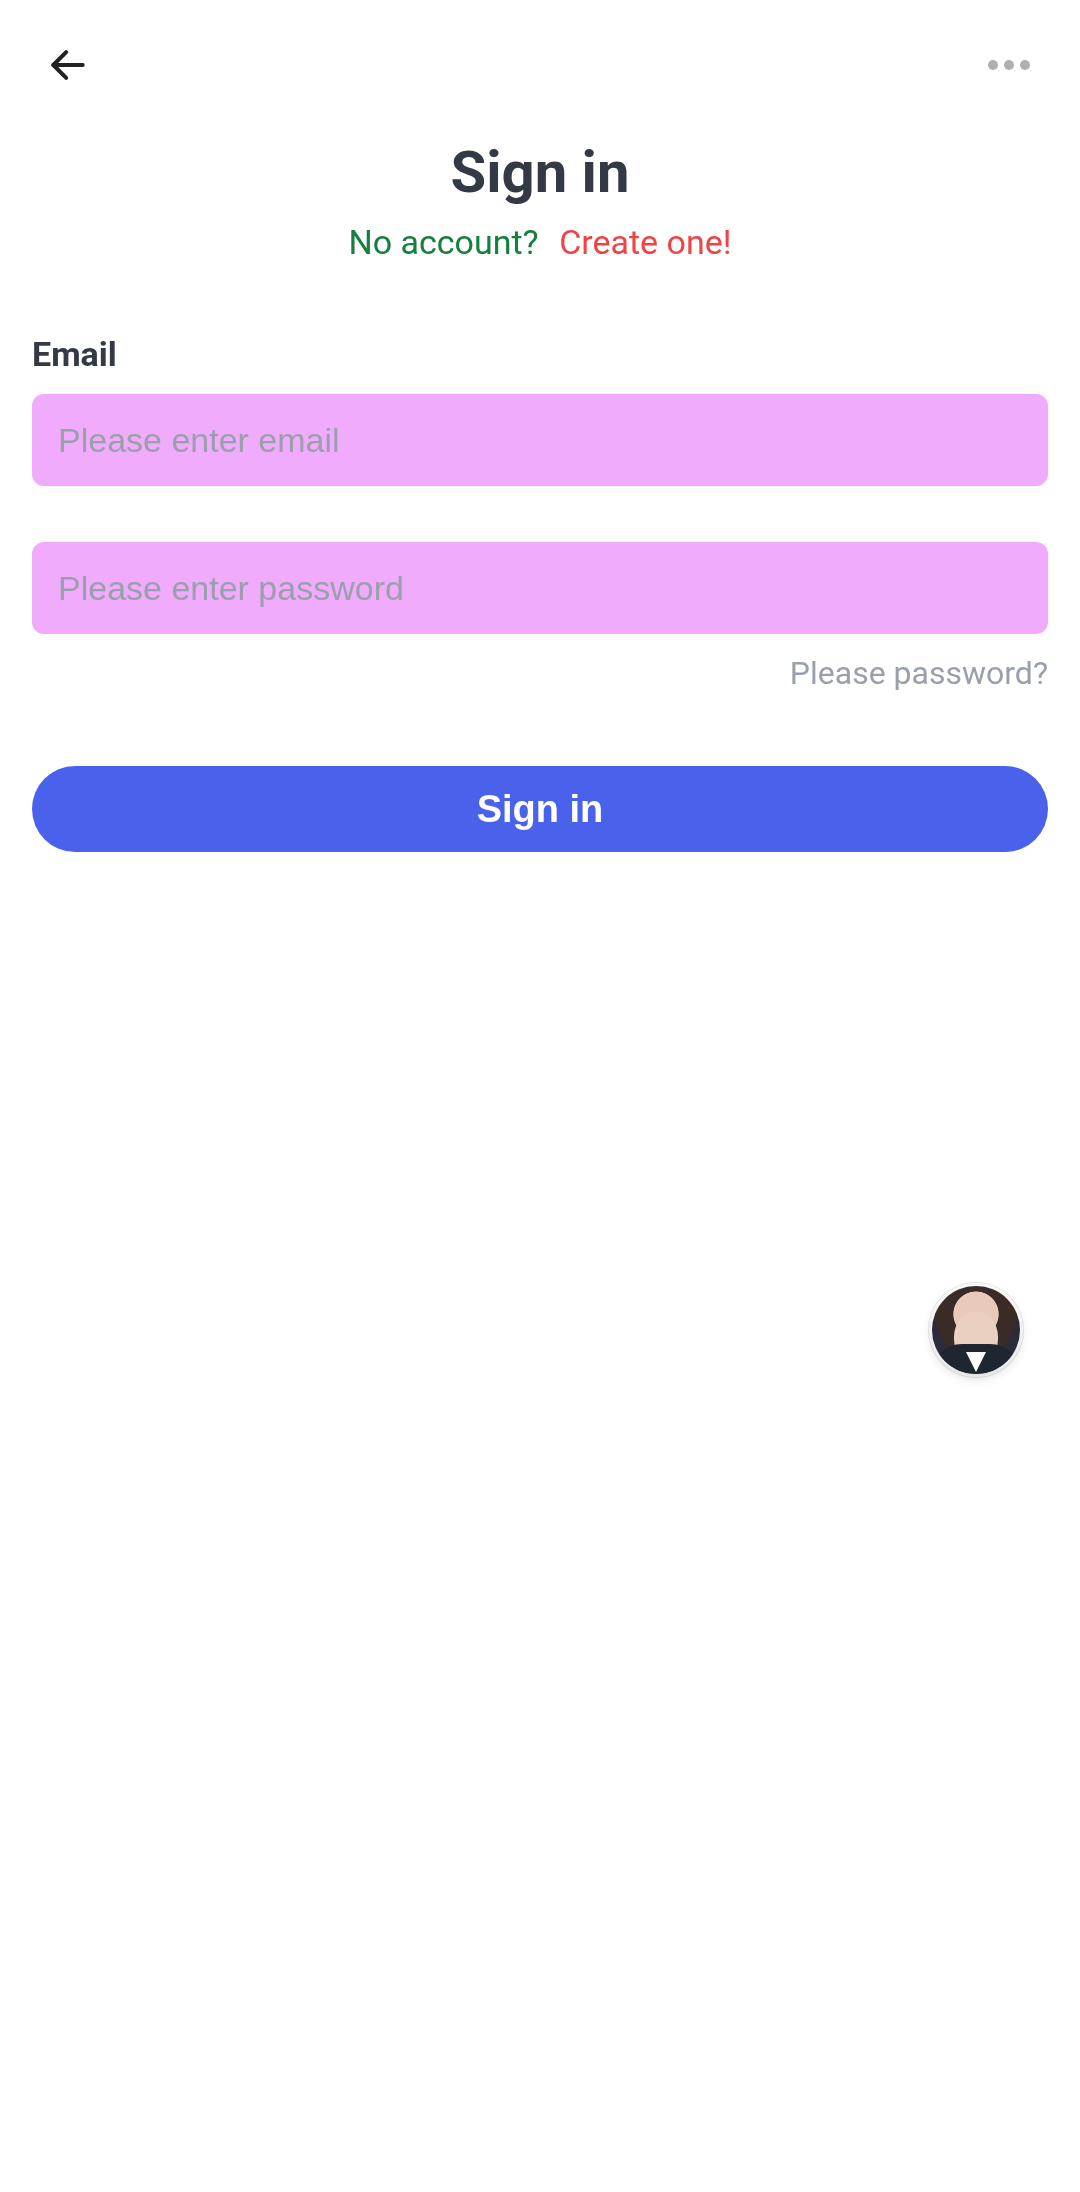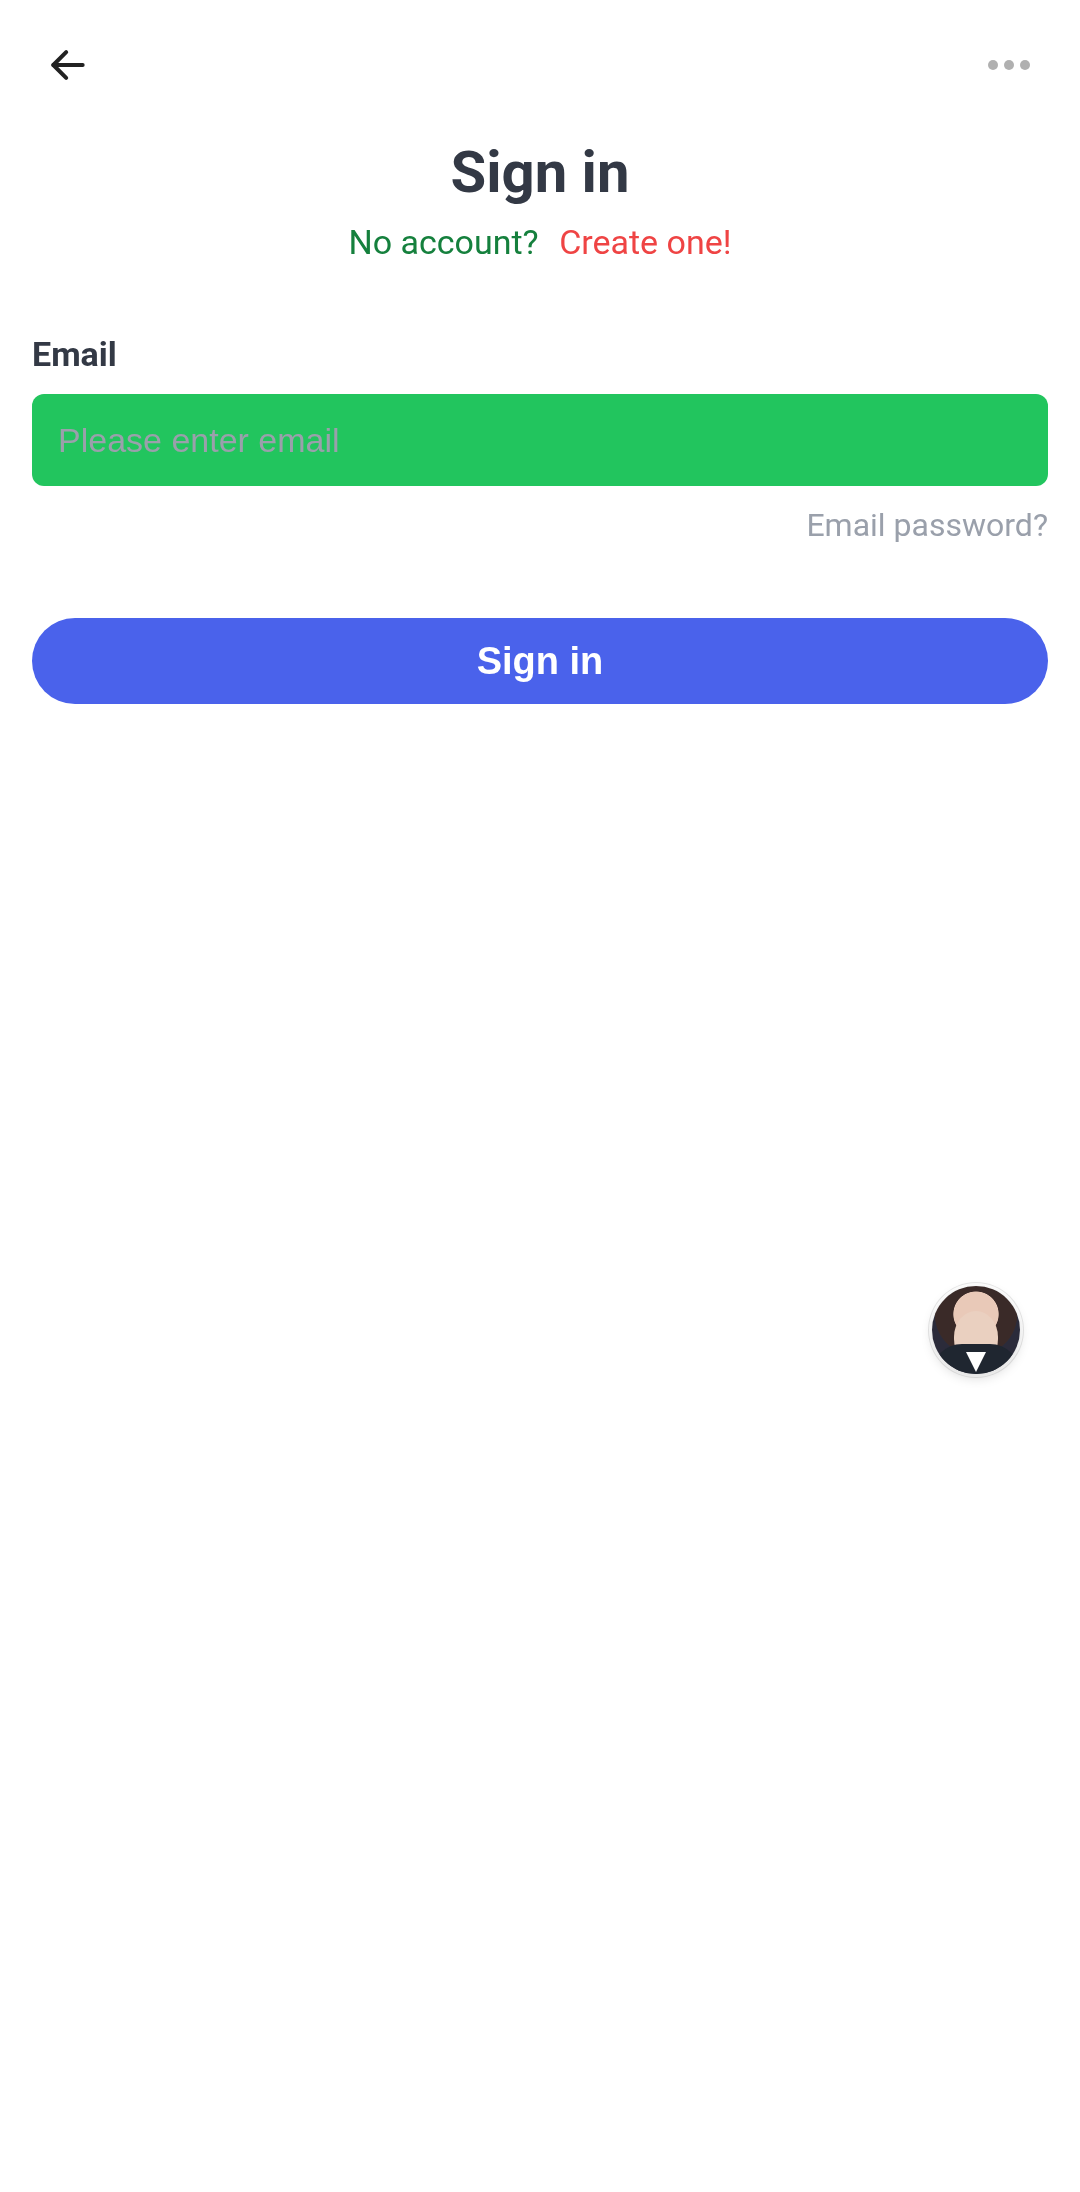--- a/index.html
+++ b/index.html
@@ -87,21 +87,21 @@
     .field-label {
       font-size: 34px;
       color: #333945;
       font-weight: 700;
       margin-bottom: 20px;
       display: block;
     }
     .text-input {
       width: 100%;
       height: 92px;
-      background: #22c55e;
+      background: #f0abfc;
       border: none;
       border-radius: 12px;
       padding: 0 26px;
       font-size: 34px;
       color: #333945;
       outline: none;
     }
     .text-input::placeholder {
       color: #9aa0ab;
     }
@@ -197,24 +197,25 @@
     <span class="create-one">Create one!</span>
   </div>
 
   <div class="form">
     <div class="field-group">
       <label class="field-label">Email</label>
       <input type="email" class="text-input" placeholder="Please enter email" style="">
     </div>
 
     <div class="field-group">
+      <input type="password" class="text-input" placeholder="Please enter password" style="">
     </div>
 
     <div class="forgot-row">
-      <span class="forgot-link">Email password?</span>
+      <span class="forgot-link">Please password?</span>
     </div>
 
     <button class="signin-btn">Sign in</button>
   </div>
 </div>
 
 <div class="avatar">
   <div class="collar"></div>
 </div>
 

